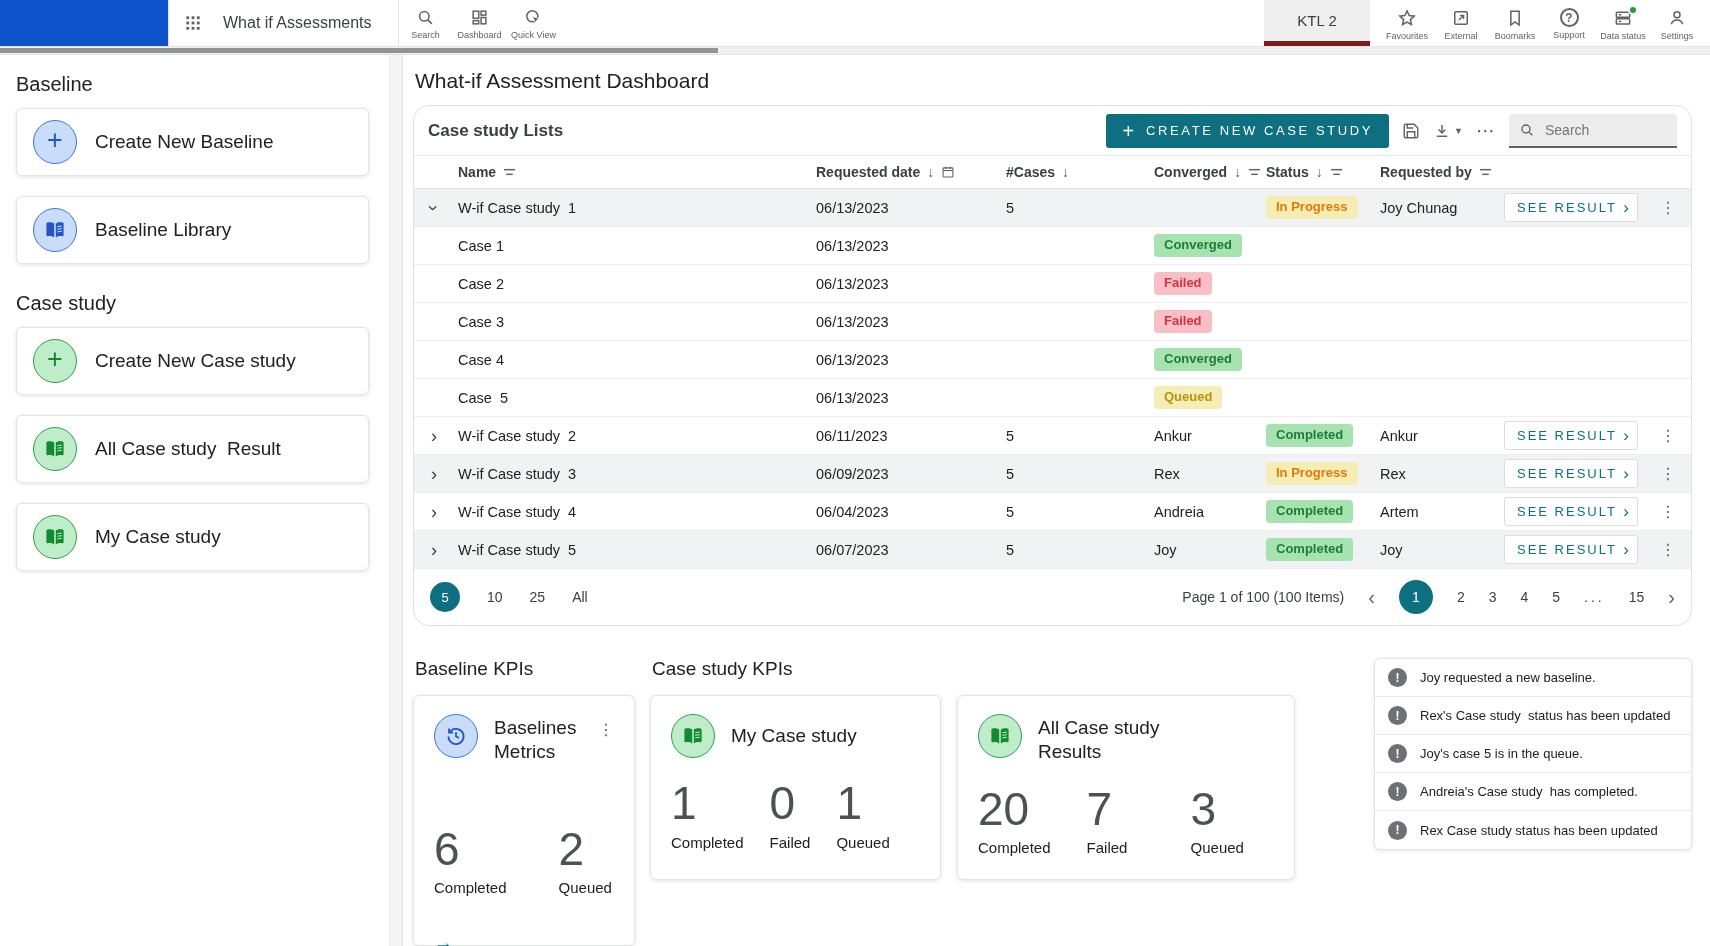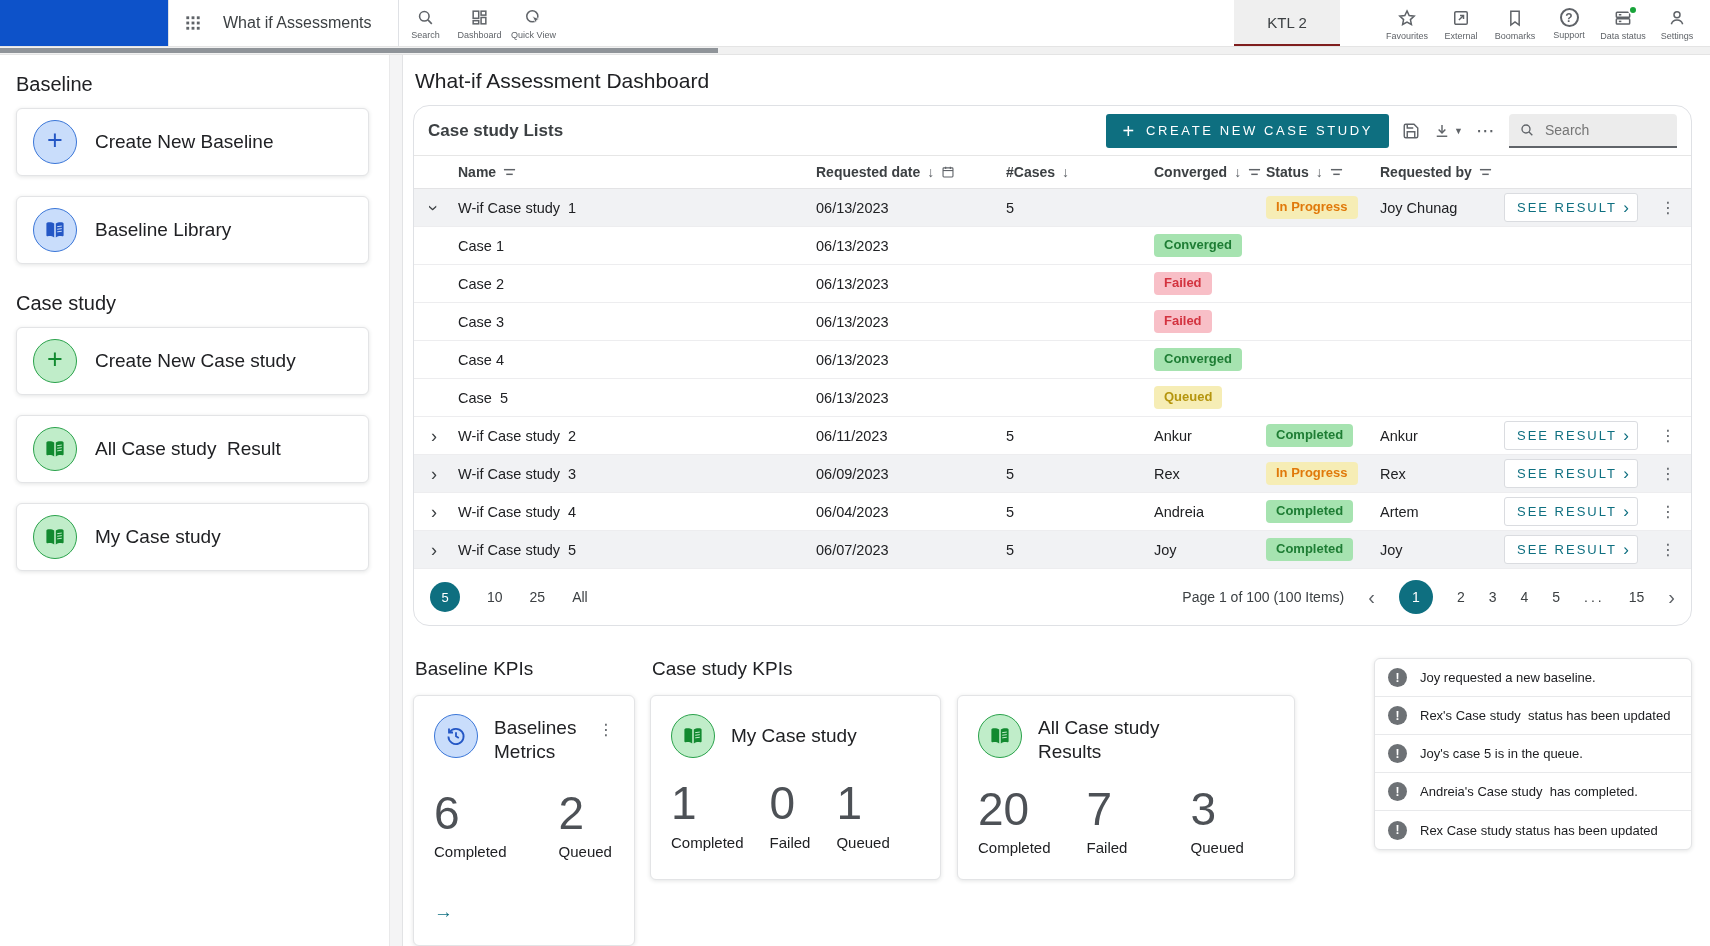--- a/index.html
+++ b/index.html
@@ -10,22 +10,22 @@
 
   
   .topbar{height:46px;display:flex;align-items:stretch;background:#fff;}
   .logo{width:168px;background:#0d52c9;}
   .tb-div{width:1px;background:#dfe1e5;}
   .apps{width:48px;display:flex;align-items:center;justify-content:center;color:#5f6368;cursor:pointer;}
   .app-label{display:flex;align-items:center;font-size:16px;color:#3c4043;padding:0 26px 0 6px;white-space:nowrap;}
   .tb-item{min-width:54px;display:flex;flex-direction:column;align-items:center;justify-content:center;gap:3px;color:#5f6368;cursor:pointer;padding:4px 3px 2px;}
   .tb-lbl{font-size:9px;white-space:nowrap;}
   .tb-spacer{flex:1;}
-  .tenant{width:106px;background:#efefef;border-bottom:2px solid #7f1d1d;display:flex;align-items:center;justify-content:center;
-          font-size:15px;color:#3c4043;margin-right:40px;cursor:pointer;}
+  .tenant{width:106px;background:#efefef;border-bottom:5px solid #7f1d1d;display:flex;align-items:center;justify-content:center;
+          font-size:15px;color:#3c4043;margin-right:10px;cursor:pointer;}
   .tb-right{display:flex;padding-right:6px;}
   .dot-badge{position:absolute;top:-3px;right:-5px;width:10px;height:10px;border-radius:50%;background:#18a43a;border:2px solid #fff;}
   .rel{position:relative;}
 
   
   .hscroll{height:9px;background:#f1f1f1;border-top:1px solid #e4e4e4;border-bottom:1px solid #e4e4e4;position:relative;}
   .hthumb{position:absolute;left:0;top:1px;bottom:1px;width:718px;background:#8f9499;}
 
   
   .layout{display:flex;height:891px;}
@@ -92,21 +92,21 @@
   .pg-num{cursor:pointer;}
   .pg-ellipsis{letter-spacing:3px;}
 
   
   .bottom{display:flex;margin-top:32px;}
   .bcol{width:222px;margin-right:15px;}
   .ccol{width:645px;}
   .rcol{margin-left:auto;width:318px;}
   .sec-heading{font-size:19px;font-weight:500;margin:0 0 15px 2px;}
   .kcard{background:#fff;border:1px solid #e3e4e6;border-radius:6px;box-shadow:0 1px 4px rgba(60,64,67,.14);}
-  .bk{height:251px;padding:18px 20px;display:flex;flex-direction:column;}
+  .bk{height:251px;padding:18px 20px;display:flex;flex-direction:column;gap:36px;}
   .kc-head{display:flex;align-items:flex-start;gap:16px;}
   .kc-title{font-size:19px;line-height:1.25;padding-top:2px;}
   .kc-kebab{margin-left:auto;color:#5f6368;font-size:16px;cursor:pointer;padding-top:6px;}
   .metrics{display:flex;gap:52px;margin-top:24px;}
   .metrics.tight{gap:26px;margin-top:20px;}
   .metrics.wide{gap:36px;margin-top:20px;}
   .metrics.wide .metric:nth-child(2){min-width:68px;}
   .metric-value{font-size:46px;font-weight:500;color:#4d5156;line-height:1.1;}
   .metric-label{font-size:15px;margin-top:5px;}
   .go-link{margin-top:auto;margin-bottom:4px;display:flex;align-items:center;gap:12px;color:#0e6f80;font-size:14px;

